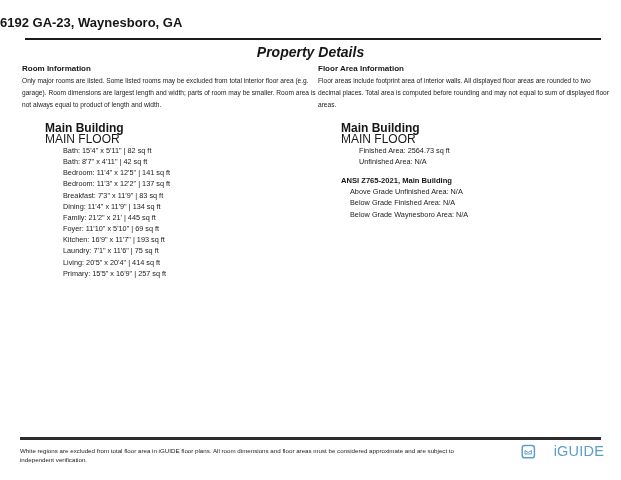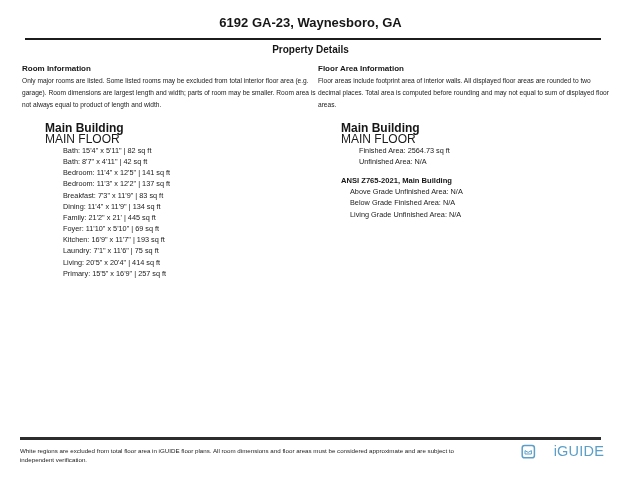--- a/index.html
+++ b/index.html
@@ -9,29 +9,29 @@
     height: 480px;
     background: #ffffff;
     font-family: "Liberation Sans", sans-serif;
     color: #111111;
     overflow: hidden;
   }
 
   
   .title {
     position: absolute; top: 15px; left: 0; right: 0;
-    text-align: center; font-size: 13px; font-weight: bold; color: #161616;
+    text-align: left; font-size: 13px; font-weight: bold; color: #161616;
   }
   .title-divider {
     position: absolute; top: 38px; left: 25px; right: 20px;
     height: 2px; background: #1c1c1c;
   }
   .subtitle {
     position: absolute; top: 44px; left: 0; right: 0;
-    text-align: center; font-size: 10px; font-weight: bold; color: #161616;
+    text-align: center; font-size: 14px; font-weight: bold; color: #161616; font-style: italic;
   }
 
   
   .col { position: absolute; top: 63px; width: 294px; }
   .col-left  { left: 22px; }
   .col-right { left: 318px; }
 
   .section-heading { font-size: 8px; font-weight: bold; line-height: 11px; margin: 0; color: #161616; }
   .section-desc { font-size: 6.6px; line-height: 12px; margin: 1px 0 0 0; color: #1b1b1b; }
 
@@ -110,21 +110,21 @@
         <div class="detail-line">Finished Area: 2564.73 sq ft</div>
         <div class="detail-line">Unfinished Area: N/A</div>
       </div>
     </div>
 
     <div class="ansi-block">
       <div class="ansi-heading">ANSI Z765-2021, Main Building</div>
       <div class="ansi-list">
         <div class="detail-line">Above Grade Unfinished Area: N/A</div>
         <div class="detail-line">Below Grade Finished Area: N/A</div>
-        <div class="detail-line">Living Grade Unfinished Area: N/A</div>
+        <div class="detail-line">Below Grade Waynesboro Area: N/A</div>
       </div>
     </div>
   </div>
 
   <div class="footer-divider"></div>
   <div class="footer-text">White regions are excluded from total floor area in iGUIDE floor plans. All room dimensions and floor areas must be considered approximate and are subject to independent verification.</div>
   <div class="logo">
     <span class="logo-icon">
       <svg width="15" height="15" viewBox="0 0 15 15" fill="none">
         <rect x="1.2" y="1.6" width="12.2" height="12.2" rx="2.4" stroke-width="1.5" stroke="#5b9fc9"></rect>

